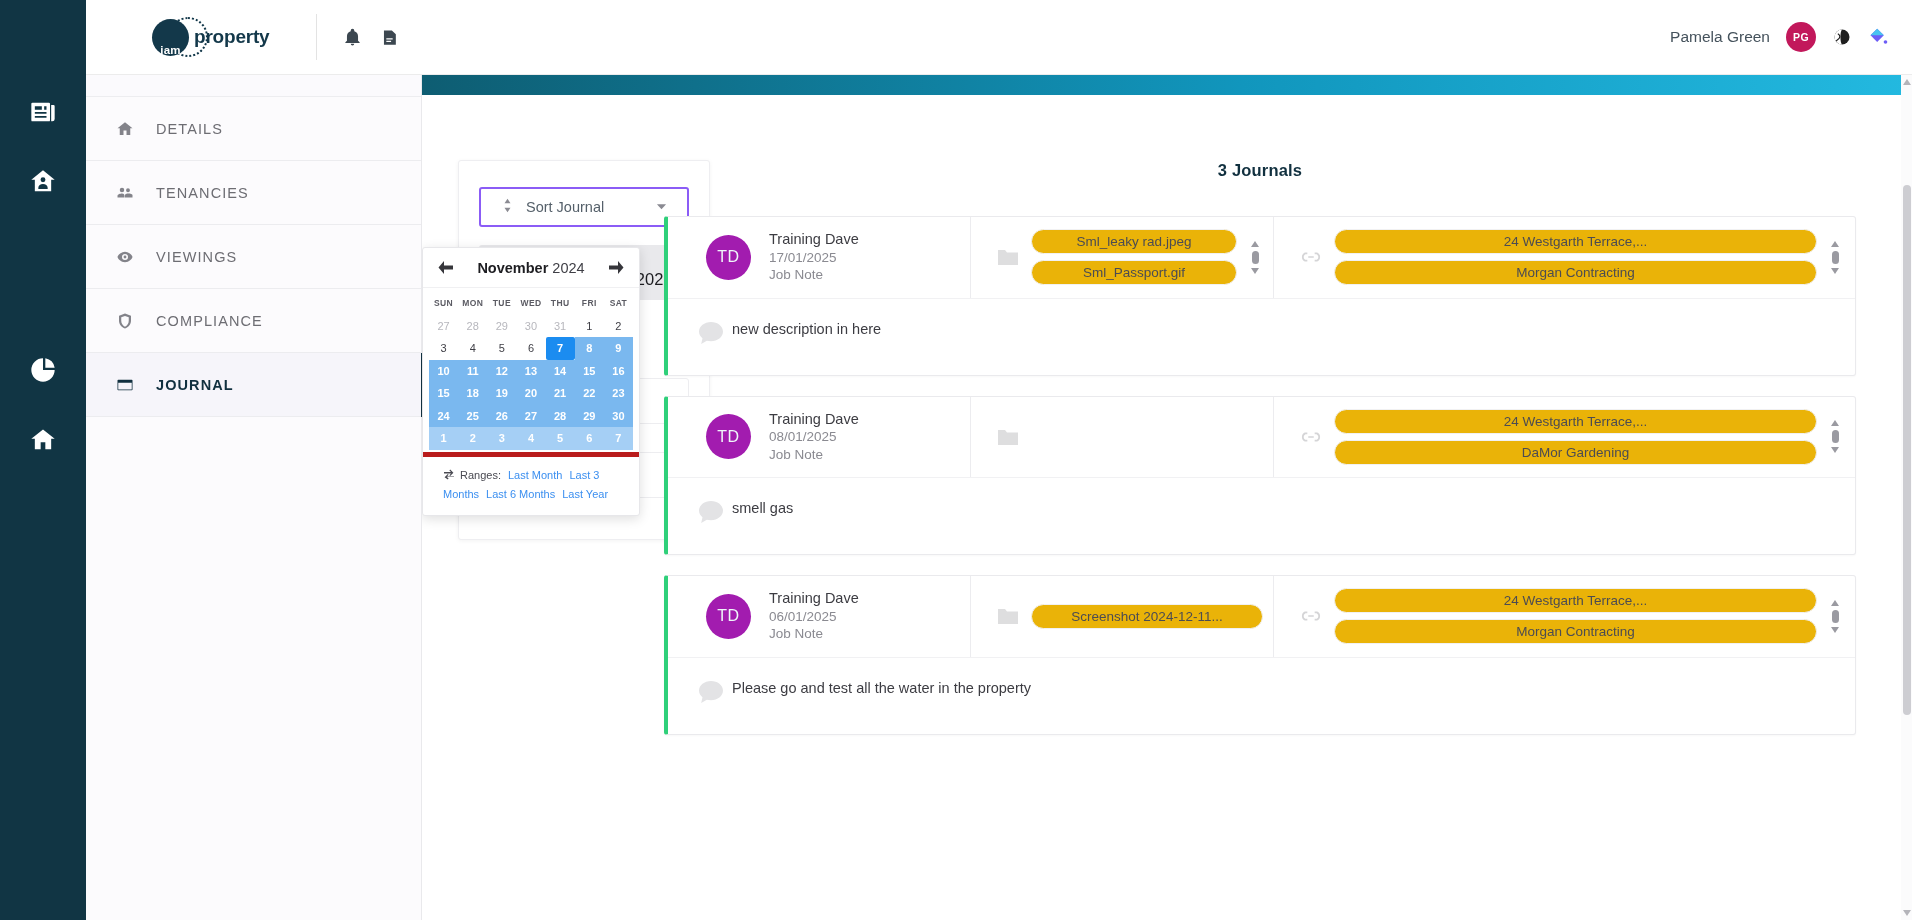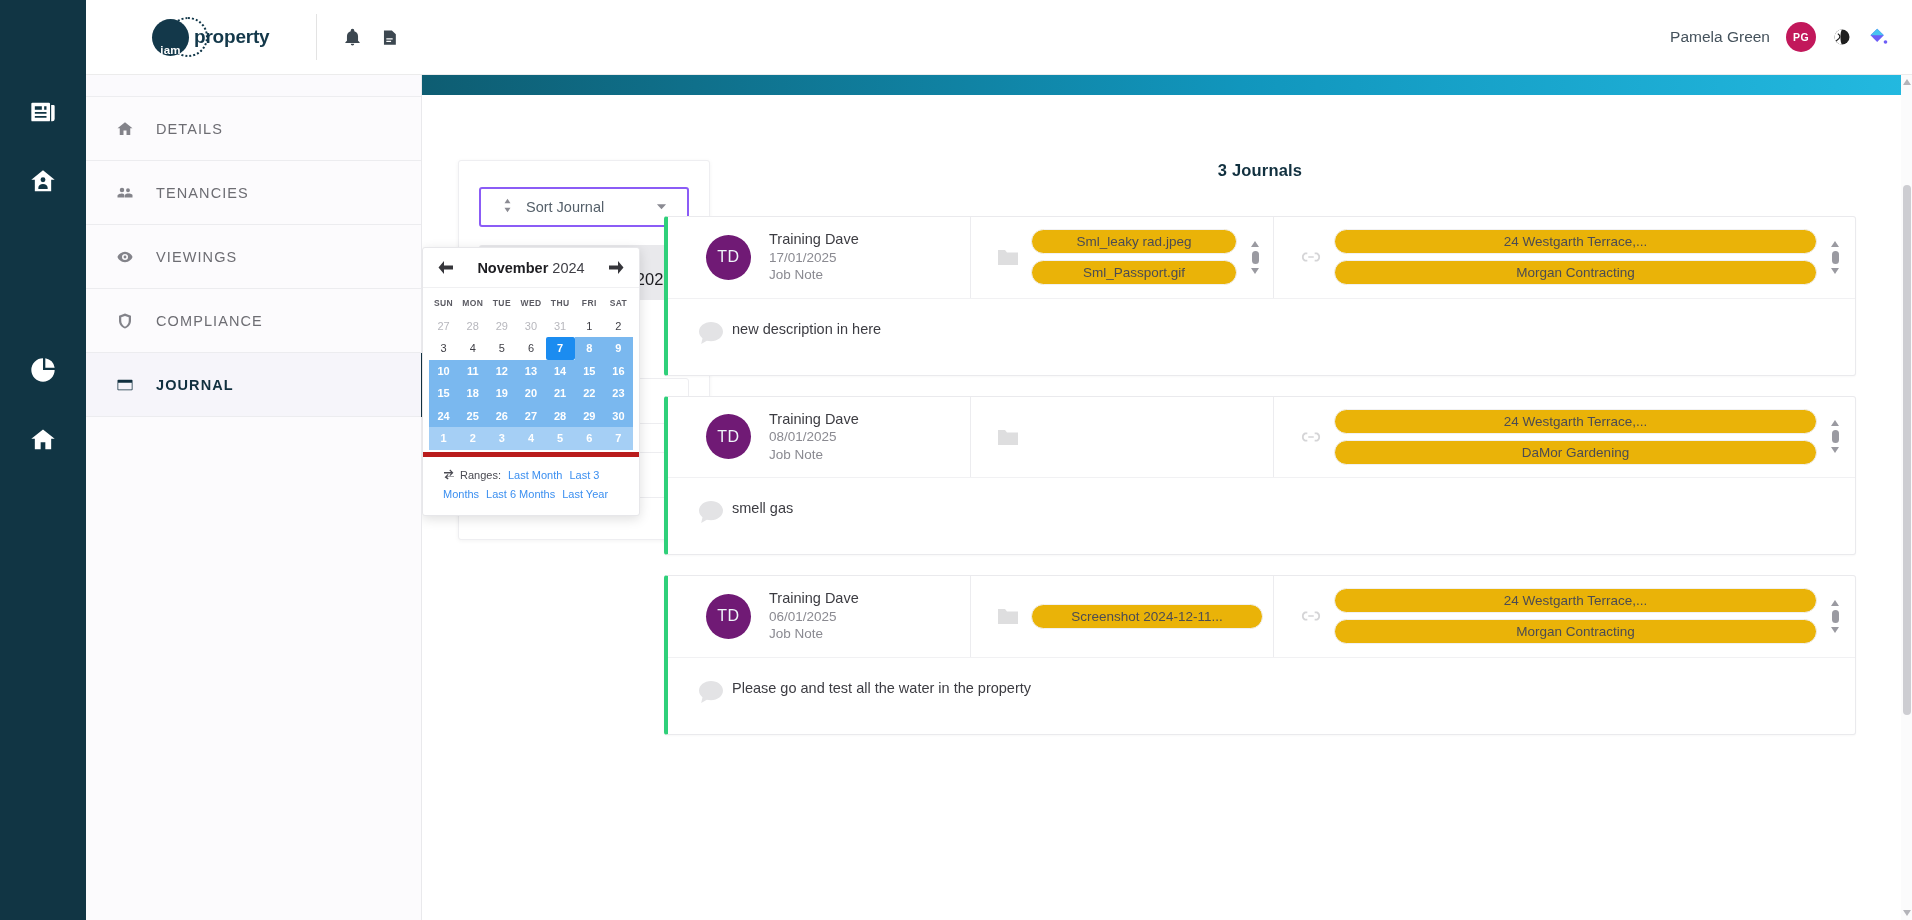--- a/index.html
+++ b/index.html
@@ -200,21 +200,21 @@
     margin-bottom:20px;
     box-shadow:0 1px 2px rgba(0,0,0,.03);
   }
   .card-top { display:flex; min-height:72px; }
   .col-author {
     width:303px; display:flex; align-items:center; gap:18px; padding:14px 0 14px 38px;
     border-right:1px solid #ececef;
   }
   .avatar-td {
     width:45px; height:45px; border-radius:50%;
-    background:#701a75; color:#eef6f9;
+    background:#a21caf; color:#eef6f9;
     display:flex; align-items:center; justify-content:center;
     font-size:16px; letter-spacing:.5px; flex:0 0 45px;
   }
   .author-meta { line-height:17.5px; }
   .author-name { font-size:14.5px; color:#3c3c42; }
   .author-date { font-size:13.5px; color:#8a8a91; }
   .author-type { font-size:13.5px; color:#8a8a91; }
 
   .col-files {
     width:303px; display:flex; align-items:center; gap:10px; padding:10px 10px 10px 24px;

